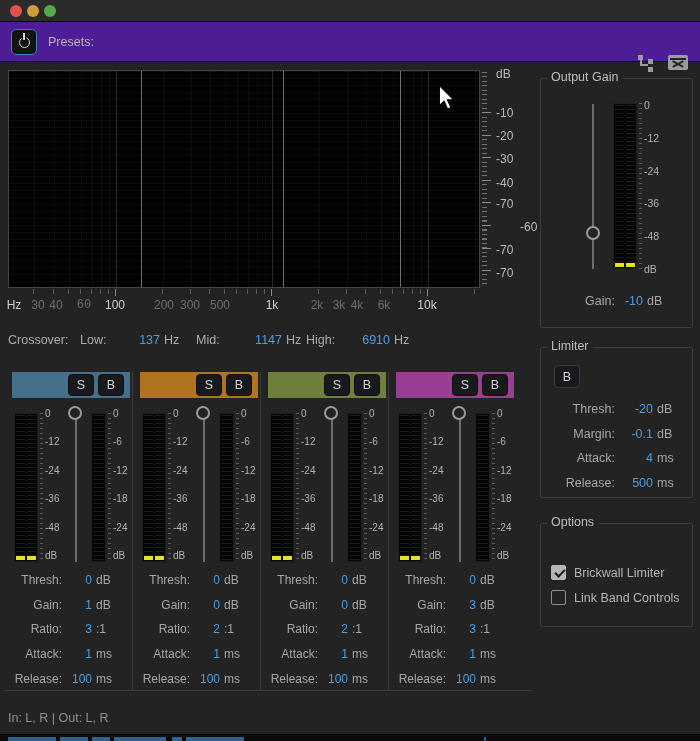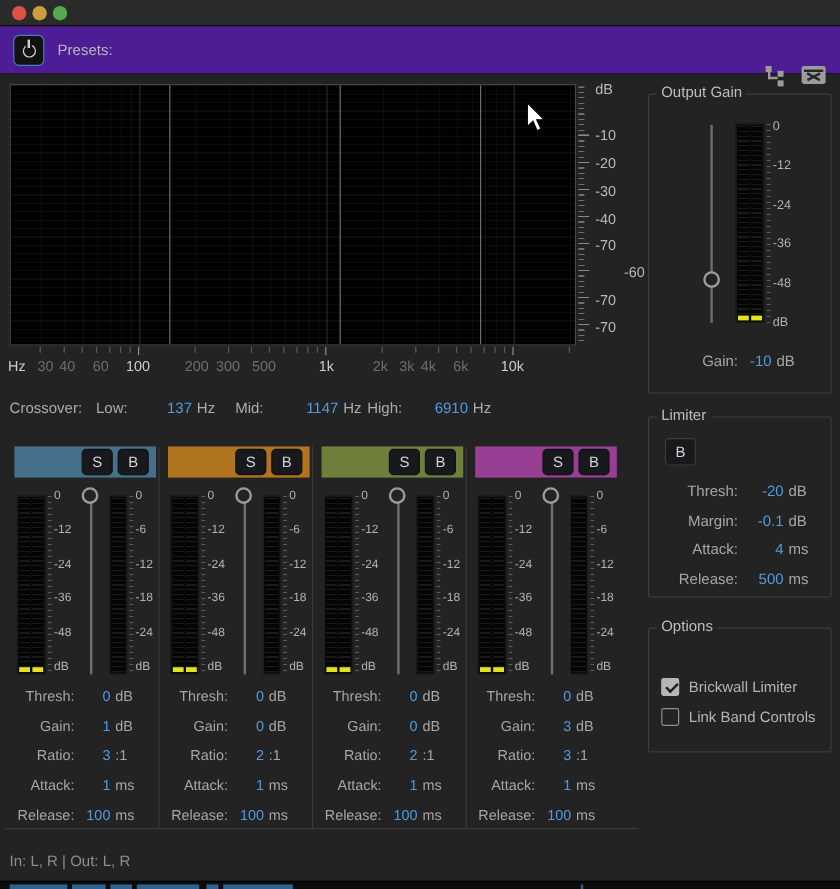--- a/index.html
+++ b/index.html
@@ -207,21 +207,21 @@
     <div class="ftick" style="left: 412px;"></div>
     <div class="ftick" style="left: 466px;"></div>
     <div class="ftick major" style="left: 107px;"></div>
     <div class="ftick major" style="left: 263px;"></div>
     <div class="ftick major" style="left: 419px;"></div>
   </div>
 <div class="freq-labels" id="freq-labels">
     <span class="flabel bright" style="left: 6px;">Hz</span>
     <span class="flabel" style="left: 30px;">30</span>
     <span class="flabel" style="left: 48px;">40</span>
-    <span class="flabel" style="left: 76px;">60</span>
+    <span class="flabel" style="left: 76px; font-family: Liberation Mono, monospace;">60</span>
     <span class="flabel bright" style="left: 107px;">100</span>
     <span class="flabel" style="left: 156px;">200</span>
     <span class="flabel" style="left: 182px;">300</span>
     <span class="flabel" style="left: 212px;">500</span>
     <span class="flabel bright" style="left: 264px;">1k</span>
     <span class="flabel" style="left: 309px;">2k</span>
     <span class="flabel" style="left: 331px;">3k</span>
     <span class="flabel" style="left: 349px;">4k</span>
     <span class="flabel" style="left: 376px;">6k</span>
     <span class="flabel bright" style="left: 419px;">10k</span>

